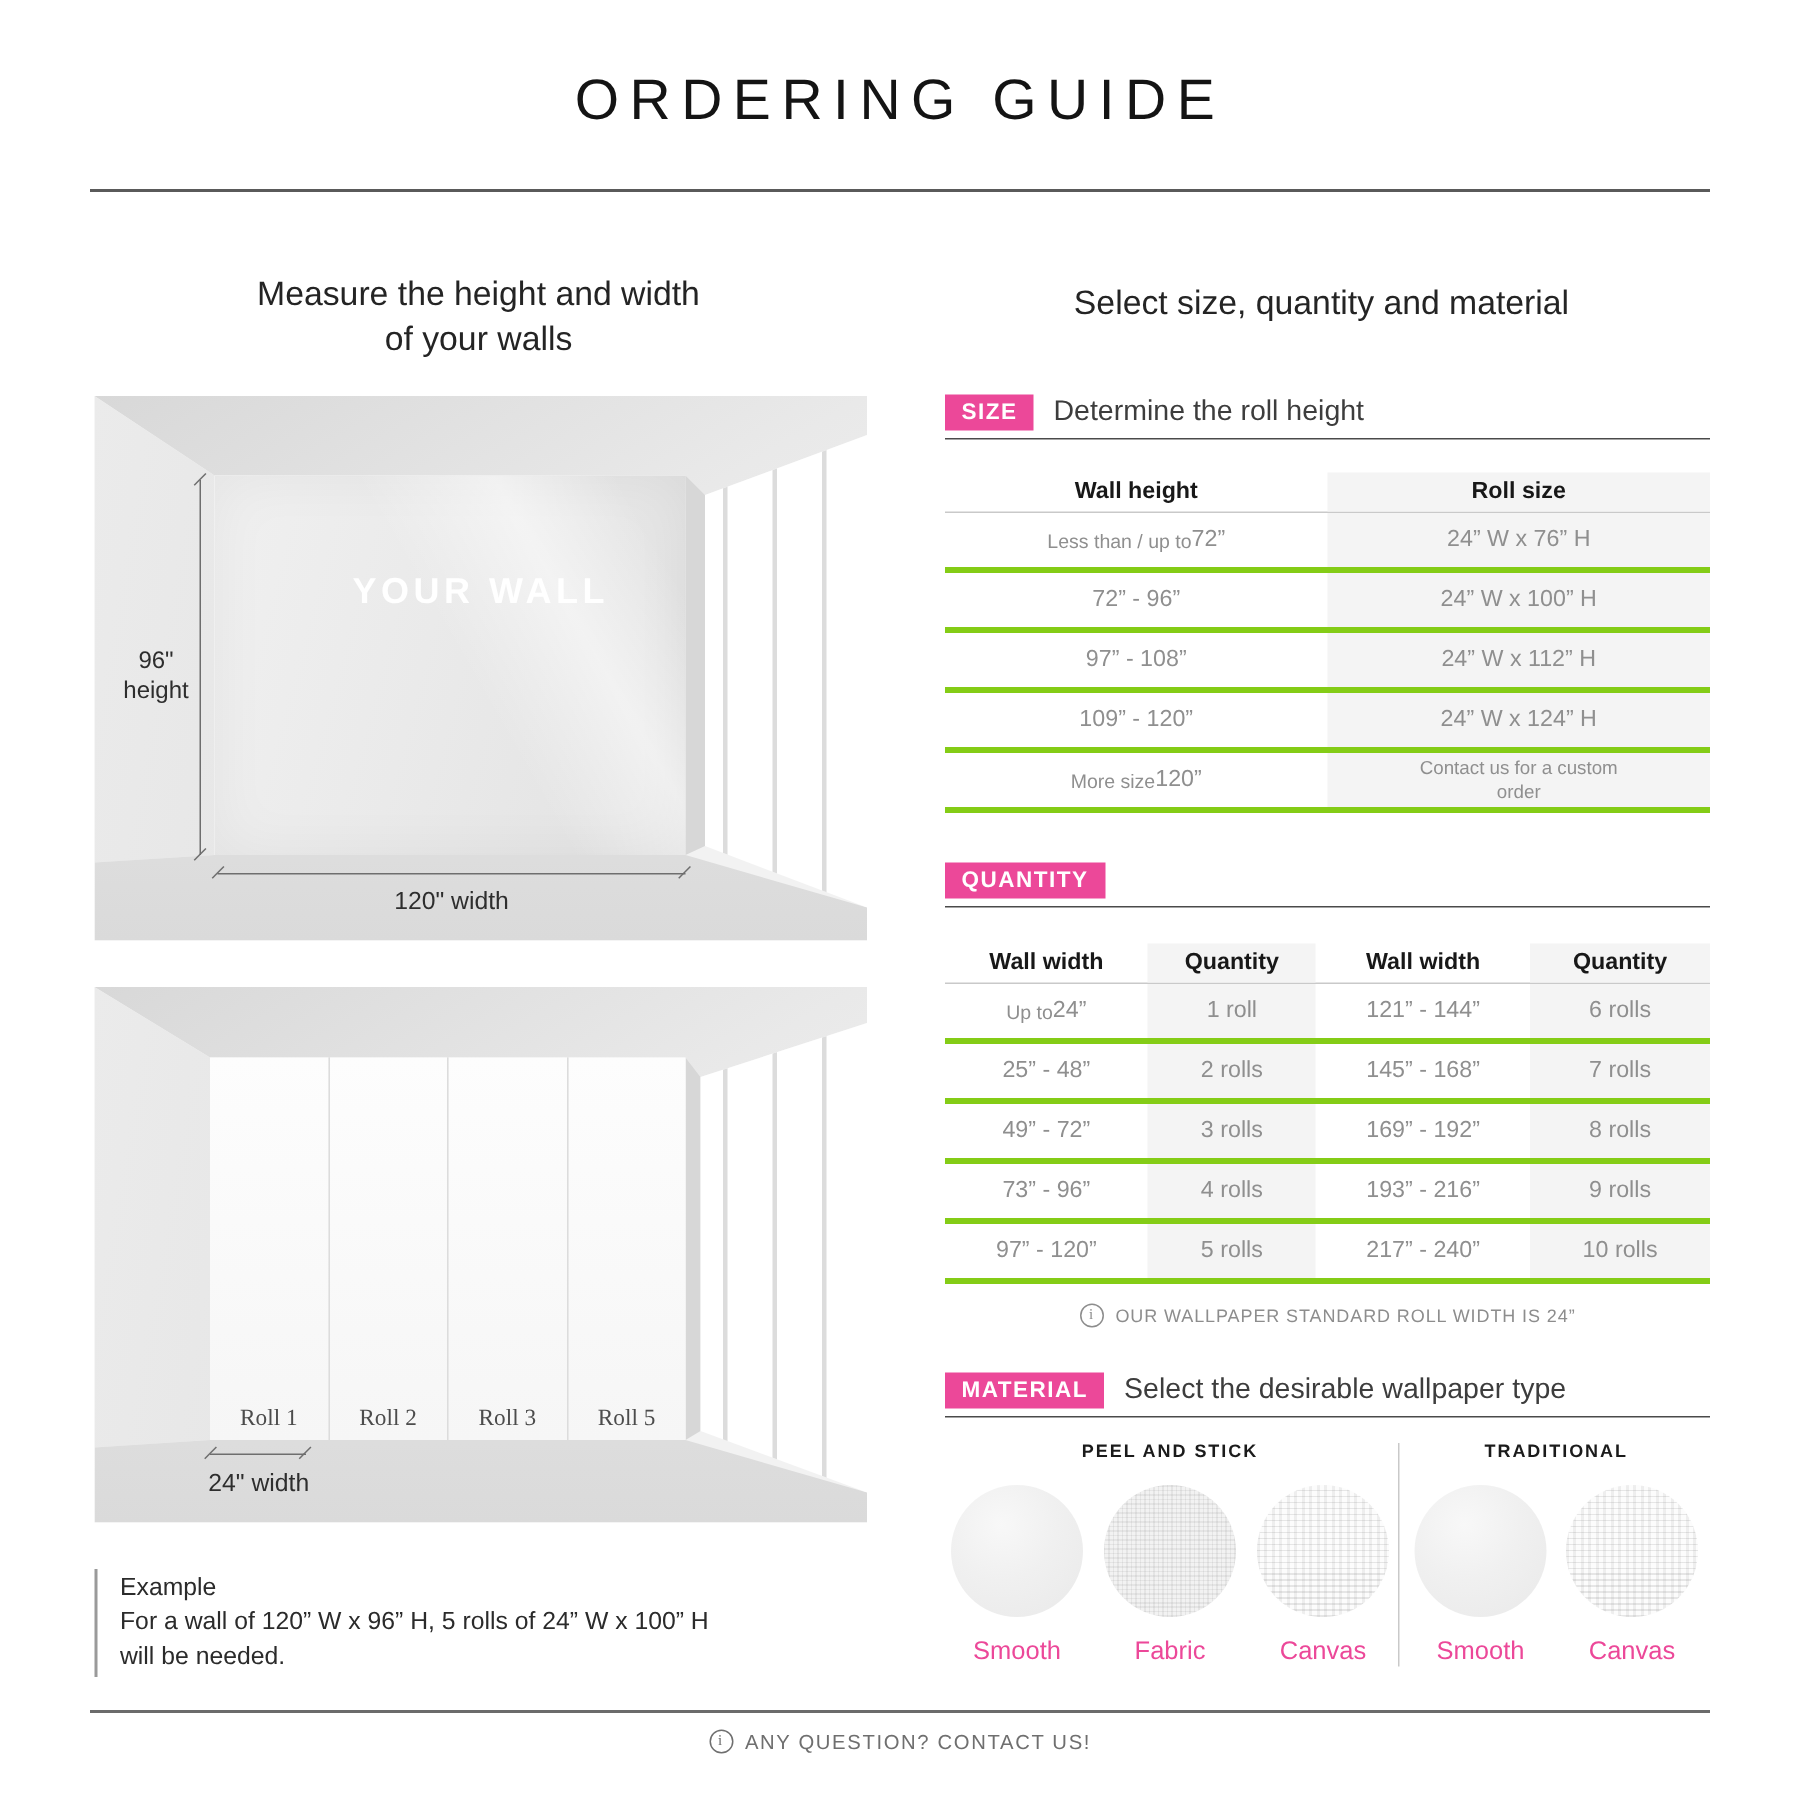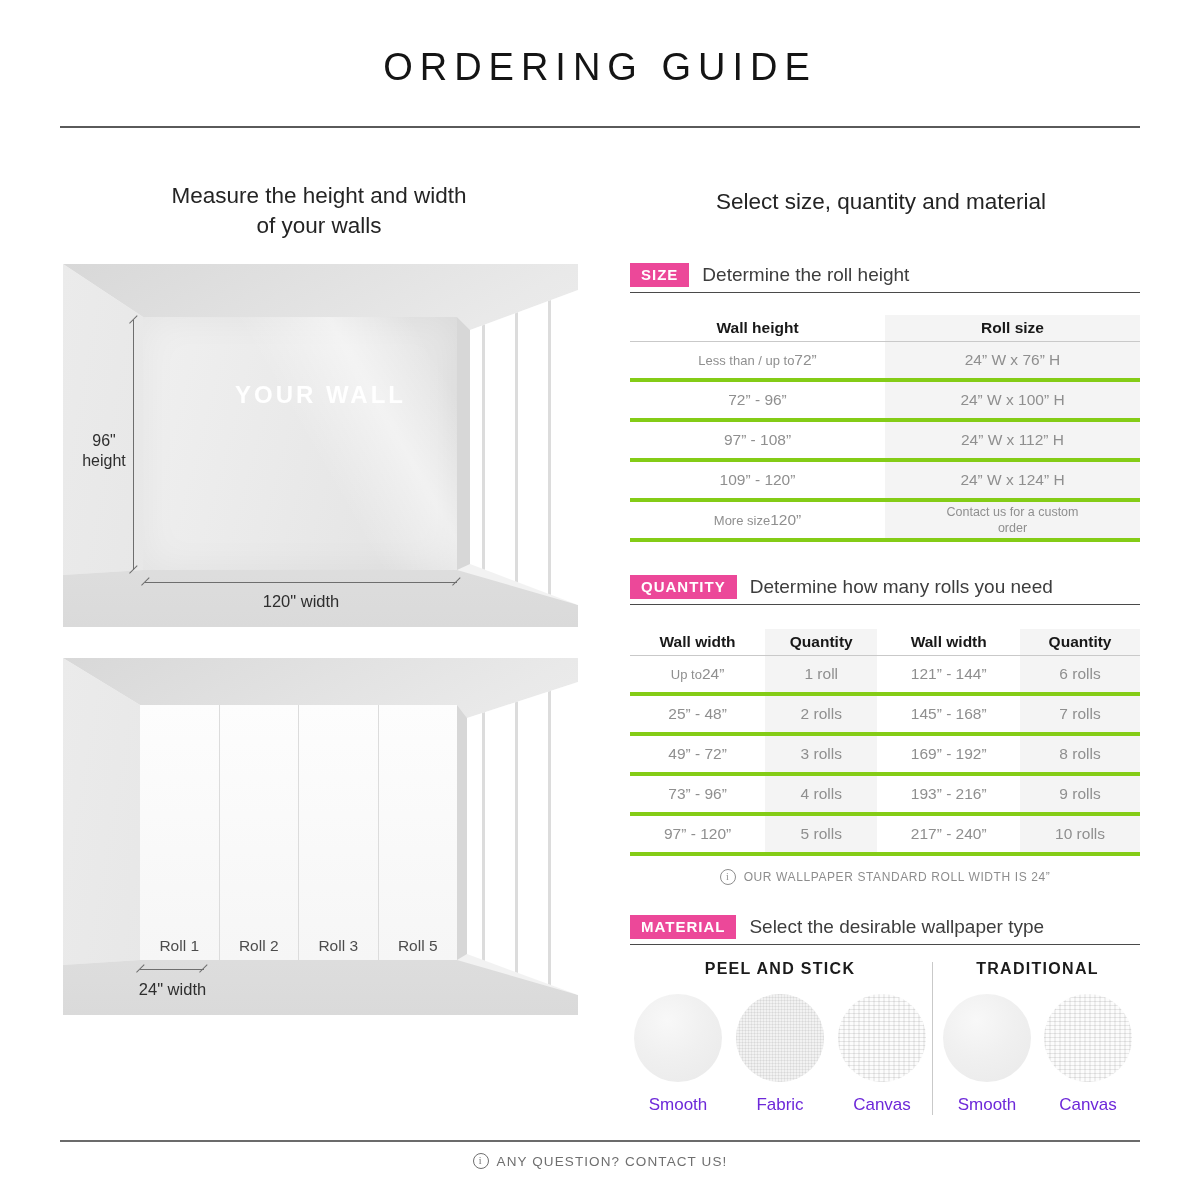--- a/index.html
+++ b/index.html
@@ -41,21 +41,21 @@
   
   .r2-left{background:linear-gradient(100deg,#ebebeb 0%,#dfdfdf 75%);
            clip-path:polygon(0 0,77px 47px,77px 302px,0 307px);}
   .r2-ceil{background:linear-gradient(150deg,#d8d8d8 0%,#e9e9e9 45%,#f4f4f4 88%);
            clip-path:polygon(0 0,515px 0,515px 24px,404px 60px,394px 47px,77px 47px);}
   .r2-floor{background:linear-gradient(180deg,#ececec 0%,#e3e3e3 55%,#dadada 100%);
            clip-path:polygon(0 307px,77px 302px,394px 302px,515px 337px,515px 357px,0 357px);}
   .r2-jamb{background:#d7d7d7;clip-path:polygon(394px 47px,404px 60px,404px 296px,394px 302px);}
   .r2-win{background:linear-gradient(90deg,#eeeeee 0%,#ffffff 16%);
            clip-path:polygon(404px 60px,515px 24px,515px 337px,404px 296px);}
-  .panels{position:absolute;left:77px;top:47px;width:317px;height:255px;display:flex;z-index:2;}
+  .panels{position:absolute;left:77px;top:47px;width:317px;height:255px;display:flex;z-index:2;font-family:Liberation Serif, serif;}
   .panel{flex:1;position:relative;background:linear-gradient(180deg,#fdfdfd 0%,#f6f6f6 100%);}
   .panel + .panel{border-left:1px solid #dcdcdc;}
   .panel-label{position:absolute;left:0;right:0;bottom:5px;text-align:center;
            font-size:15.5px;color:#4c4c4c;}
   
   .dim{position:absolute;background:#6e6e6e;z-index:3;}
   .tick{position:absolute;width:11px;height:1.4px;background:#6e6e6e;transform:rotate(-45deg);z-index:3;}
   .dim-label{position:absolute;z-index:3;text-align:center;color:#2e2e2e;font-size:16px;line-height:1.28;}
   .r1-dimv{left:70px;top:56px;width:1.4px;height:250px;}
   .r1-tick-vt{left:65px;top:55px;} .r1-tick-vb{left:65px;top:305px;}
@@ -96,35 +96,35 @@
   .note{margin-top:13px;display:flex;justify-content:center;align-items:center;gap:8px;
         color:#8d8d8d;font-size:12px;letter-spacing:0.6px;}
   .icircle{display:inline-flex;align-items:center;justify-content:center;flex:0 0 auto;
         width:14px;height:14px;border:1.3px solid currentColor;border-radius:50%;
         font-size:10px;line-height:1;font-family:"Liberation Serif",serif;}
 
   
   .mat-body{margin-top:15px;display:flex;}
   .mat-group{display:flex;flex-direction:column;}
   .mat-a{width:300px;} .mat-b{flex:1;}
-  .mat-gtitle{text-align:center;font-size:16px;font-weight:700;letter-spacing:1.3px;
+  .mat-gtitle{text-align:center;font-size:12px;font-weight:700;letter-spacing:1.3px;
         color:#1b1b1b;margin-bottom:16px;}
   .mat-items{display:flex;justify-content:space-between;padding:0 4px;}
   .mat-b .mat-items{padding:0 8px;}
   .mat-item{display:flex;flex-direction:column;align-items:center;}
   .swatch{width:88px;height:88px;border-radius:50%;}
   .tex-smooth{background:radial-gradient(circle at 38% 30%,#f8f8f8 0%,#f0f0f0 45%,#e9e9e9 100%);}
   .tex-fabric{background-color:#f2f2f2;background-image:
       repeating-linear-gradient(0deg,rgba(110,110,110,0.10) 0 1px,transparent 1px 3px),
       repeating-linear-gradient(90deg,rgba(110,110,110,0.10) 0 1px,transparent 1px 3px);}
   .tex-canvas{background-color:#fcfcfc;background-image:
       repeating-linear-gradient(0deg,rgba(95,95,95,0.14) 0 1px,transparent 1px 4px),
       repeating-linear-gradient(90deg,rgba(95,95,95,0.09) 0 2px,transparent 2px 5px);}
   .mat-divider{width:1px;background:#c9c9c9;align-self:stretch;margin:2px 2px 0 2px;}
-  .mat-label{margin-top:13px;font-size:17px;font-weight:500;color:#6d28d9;}
+  .mat-label{margin-top:13px;font-size:17px;font-weight:500;color:#ec4899;}
 
   
   .rule-bot{position:absolute;left:60px;top:1140px;width:1080px;height:1.5px;background:#6b6b6b;}
   .footer{position:absolute;left:0;top:1153px;width:100%;display:flex;justify-content:center;
         align-items:center;gap:8px;color:#6f6f6f;font-size:13.5px;letter-spacing:1.1px;}
 </style>
 </head>
 <body>
 
 <div class="page">
@@ -186,20 +186,25 @@
       <div class="panel">
         <span class="panel-label">Roll 5</span>
         </div>
     </div>
     <div class="dim r2-dimh"></div>
     <i class="tick r2-tick-l"></i>
     <i class="tick r2-tick-r"></i>
     <div class="dim-label r2-lblw">24" width</div>
   </div>
 
+  <div class="example">
+    <span>Example</span><br>
+    <span>For a wall of 120” W x 96” H, 5 rolls of 24” W x 100” H</span><br>
+    <span>will be needed.</span>
+  </div>
 
   <div class="section sec-size">
     <div class="sec-head">
       <span class="badge">SIZE</span>
       <span class="sec-title">Determine the roll height</span>
     </div>
     <div class="tbl size">
       <div class="t-row head">
         <div class="cell">Wall height</div>
         <div class="cell gray">Roll size</div>
@@ -240,21 +245,20 @@
         <div class="cell gray">
             <span class="roll-small">Contact us for a custom order</span>
           </div>
       </div>
     </div>
   </div>
 
   <div class="section sec-qty">
     <div class="sec-head">
       <span class="badge">QUANTITY</span>
-      <span class="sec-title">Determine how many rolls you need</span>
     </div>
     <div class="tbl qty-t">
       <div class="t-row head">
         <div class="cell cw1">Wall width</div>
         <div class="cell cq1 gray">Quantity</div>
         <div class="cell cw2">Wall width</div>
         <div class="cell cq2 gray">Quantity</div>
       </div>
       <div class="t-row">
         <div class="cell cw1">

